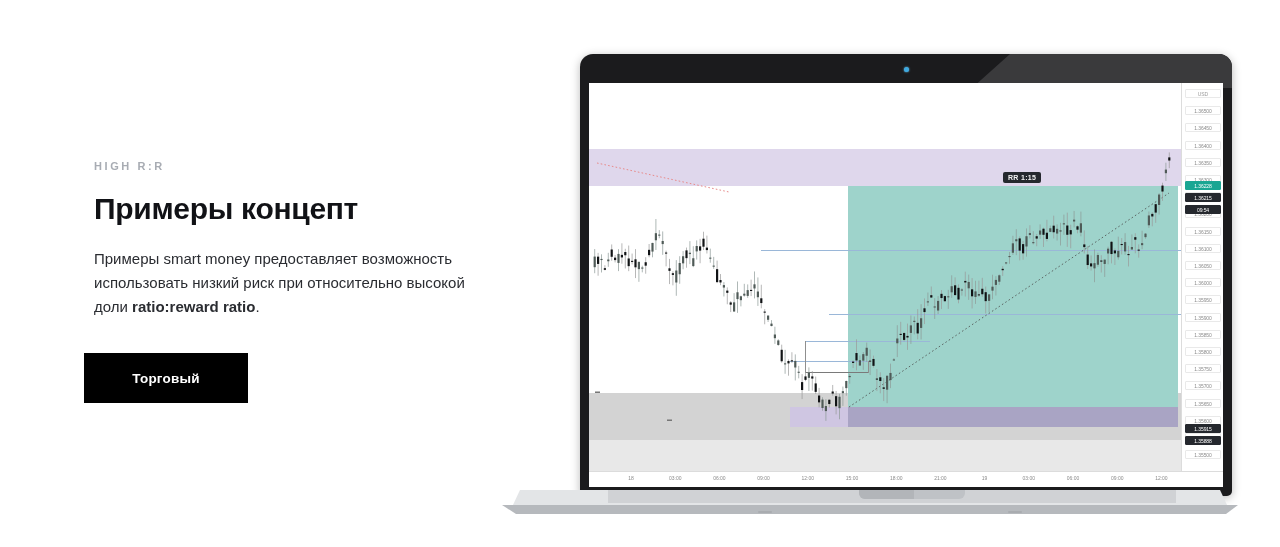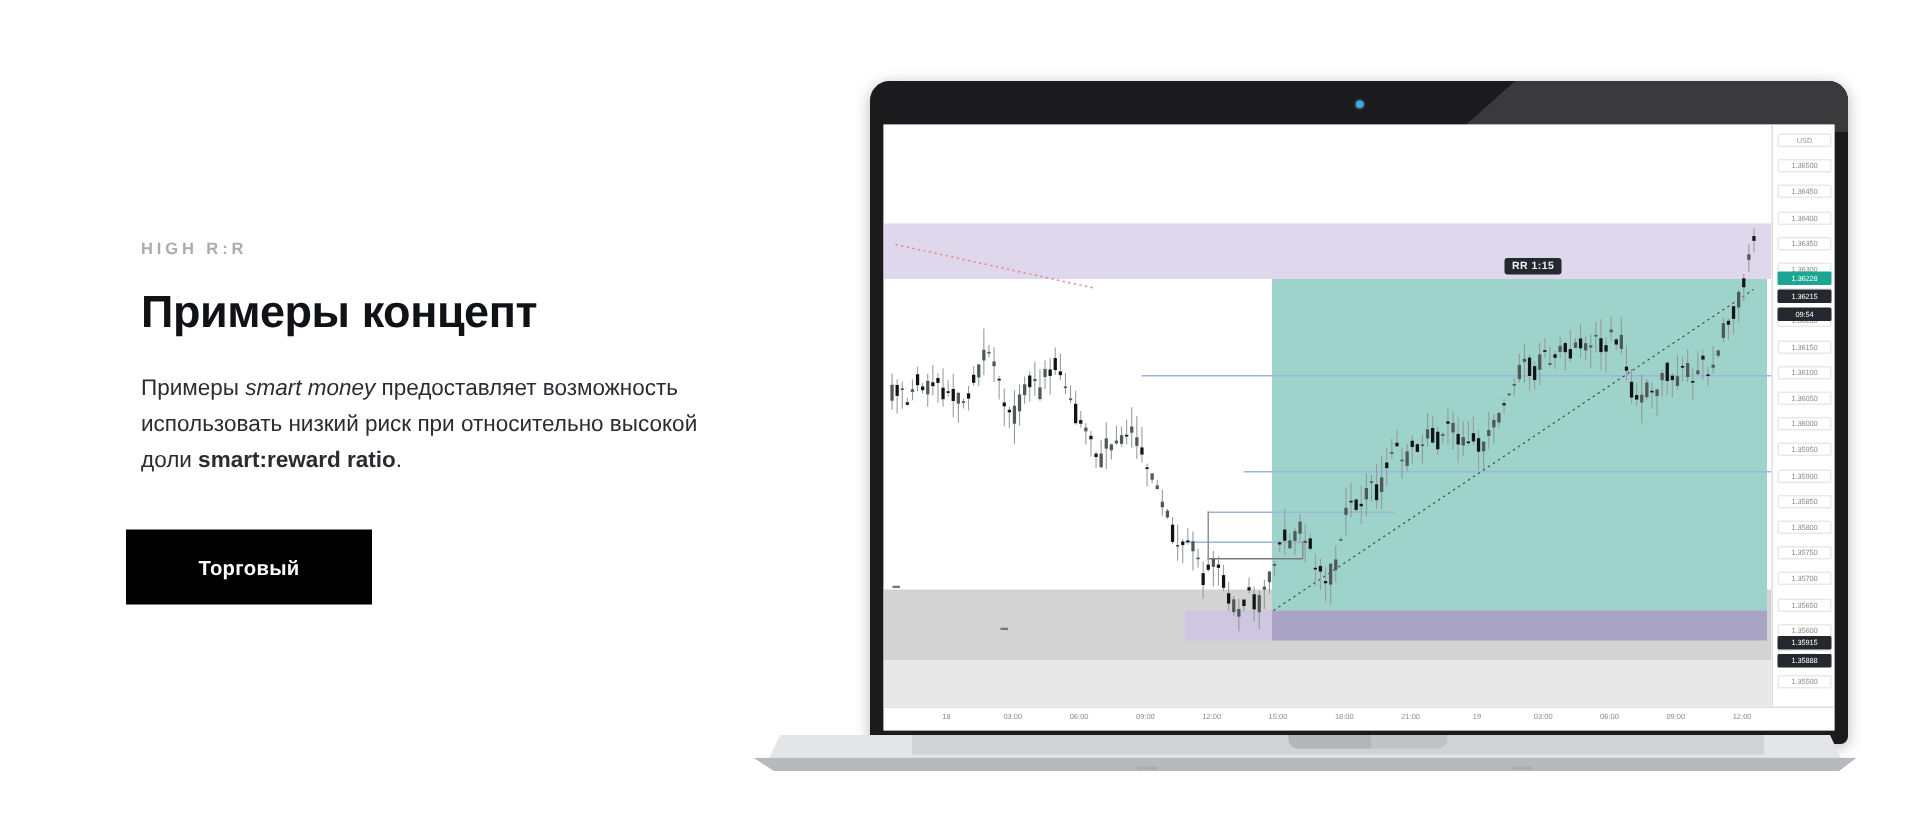--- a/index.html
+++ b/index.html
@@ -22,21 +22,21 @@
   .headline {
     margin-top:20px;
     font-size:30px; font-weight:700; color:#111216;
     letter-spacing:-0.3px; line-height:1.12;
   }
   .body-copy {
     margin-top:21px;
     font-size:15px; line-height:1.62; color:#2a2c31;
     max-width:392px;
   }
-  .body-copy .it { font-style:italic; }
+  .body-copy .it { }
   .body-copy .bold { font-weight:700; }
   .cta {
     position:absolute; left:84px; top:353px;
     width:164px; height:50px;
     background:#000; color:#fff; border:0;
     font-size:13.5px; font-weight:700;
     font-family:"Liberation Sans", sans-serif;
     cursor:pointer; letter-spacing:.2px;
   }
 
@@ -150,21 +150,21 @@
 </style>
 </head>
 <body>
 
 <div class="page">
 
   <div class="copy">
     <div class="eyebrow">HIGH R:R</div>
     <h1 class="headline">Примеры концепт</h1>
     <p class="body-copy">
-      <span>Примеры </span><span class="it">smart money</span><span> предоставляет возможность использовать низкий риск при относительно высокой доли </span><span class="bold">smart:reward ratio</span><span>.</span>
+      <span>Примеры </span><span class="it">smart money</span><span> предоставляет возможность использовать низкий риск при относительно высокой доли </span><span class="bold">ratio:reward ratio</span><span>.</span>
     </p>
   </div>
 
   <button class="cta">Торговый</button>
 
   <div class="laptop">
 
     <div class="lid">
       <div class="lid-gloss"></div>
       <div class="cam"></div>

